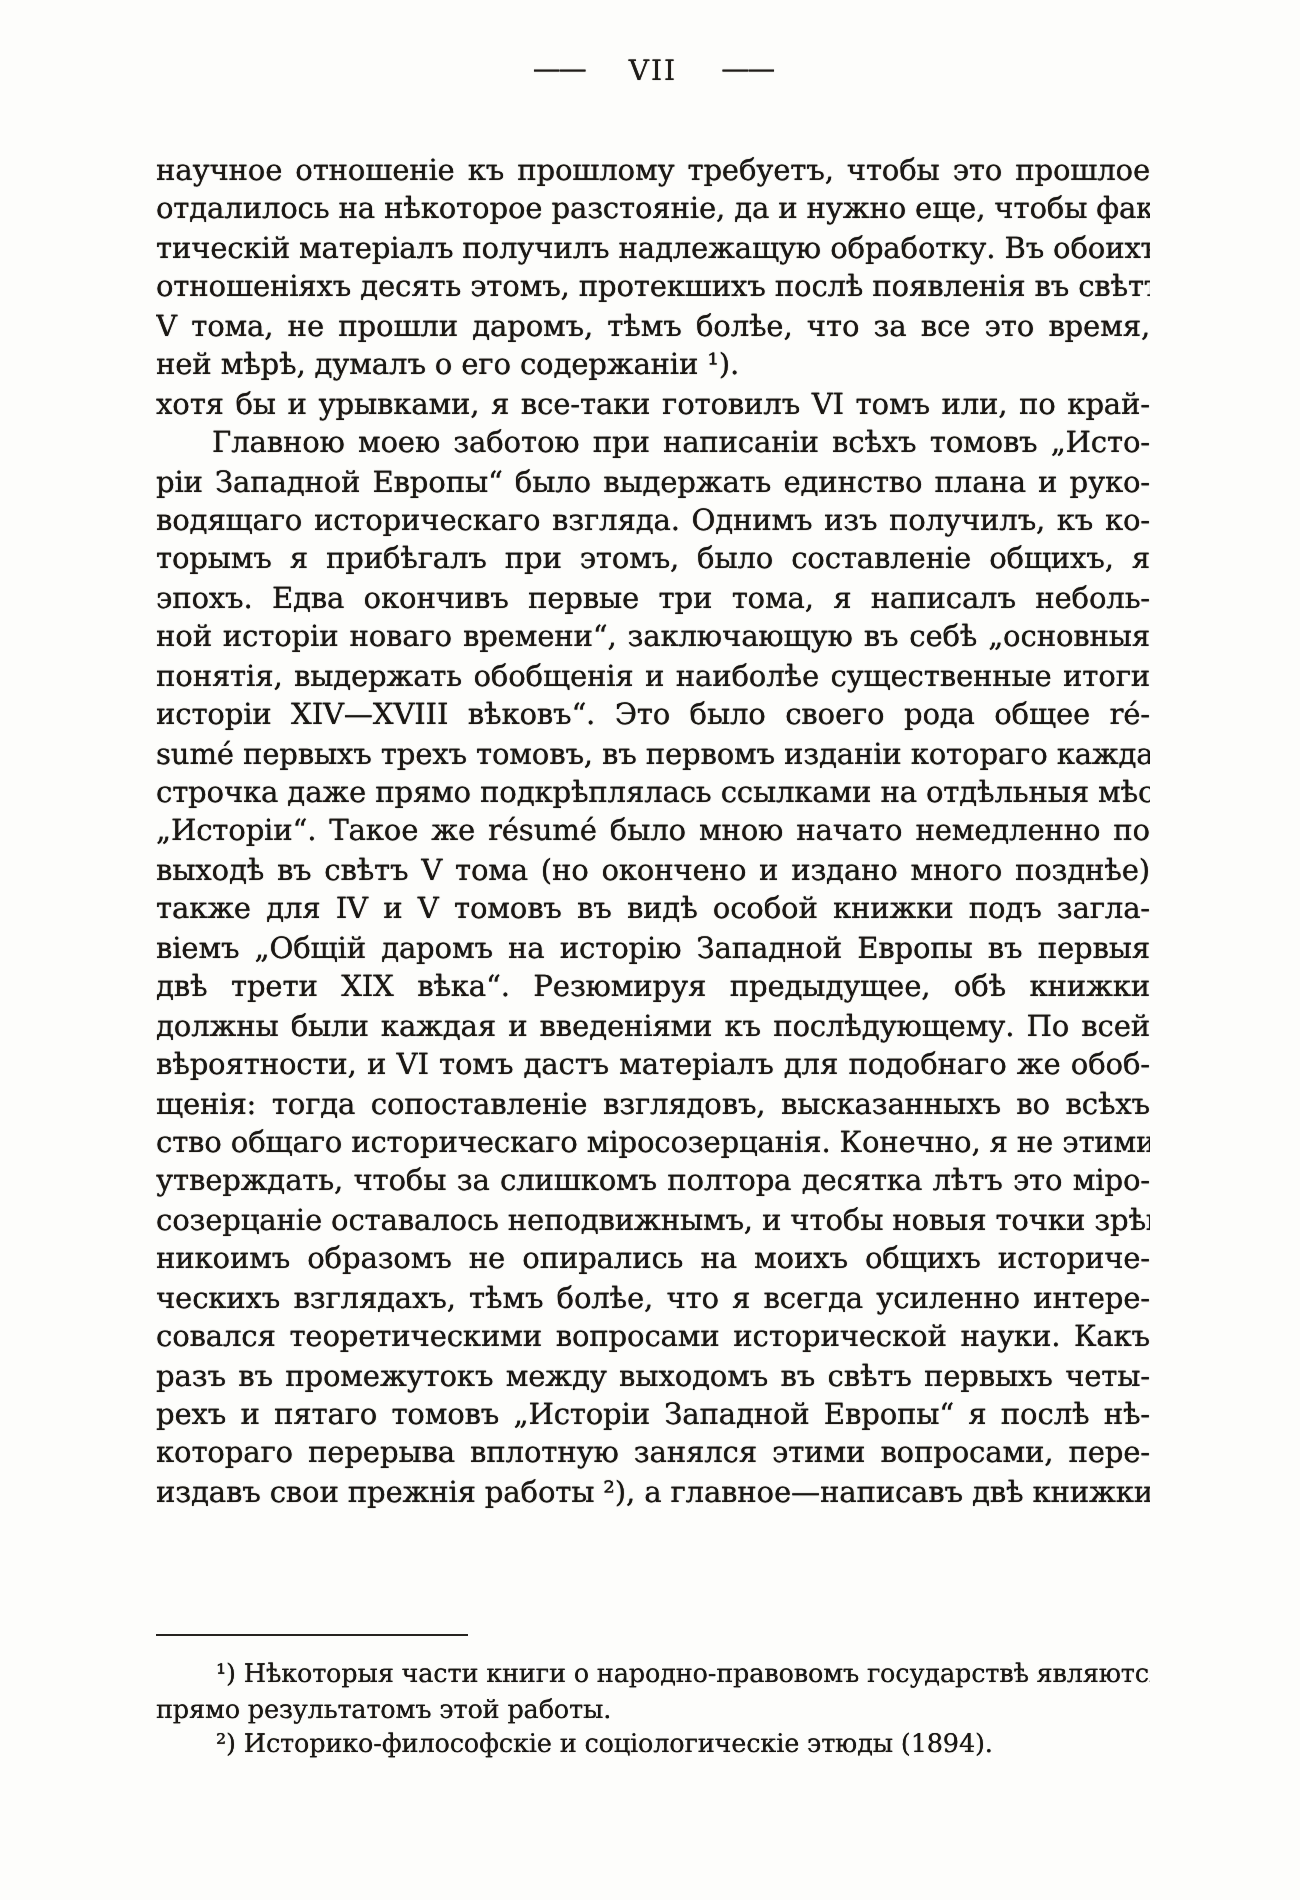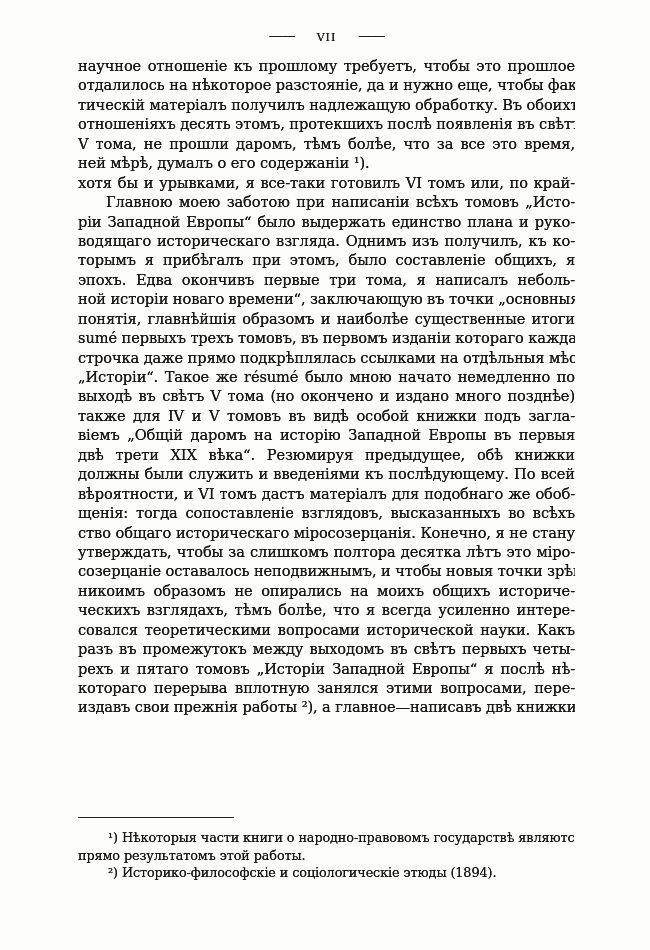--- a/index.html
+++ b/index.html
@@ -24,25 +24,25 @@
     text-shadow: 0 0 0.4px currentColor;
   }
   .hdash {
     display: inline-block;
     letter-spacing: -1px;
     transform: translateY(-1px);
   }
   .pagenum {
     display: inline-block;
     margin: 0 22px;
-    font-size: 11px;
+    font-size: 14px;
   }
   .main-text {
     position: absolute;
-    top: 56px;
+    top: 76px;
     left: 78px;
     width: 497px;
     font-size: 14.6px;
     letter-spacing: -0.1px;
     text-shadow: 0 0 0.45px currentColor;
   }
   .main-text .line {
     height: 19.45px;
     line-height: 19.45px;
   }
@@ -92,33 +92,34 @@
       <div class="line">тическій матеріалъ получилъ надлежащую обработку. Въ обоихъ</div>
       <div class="line">отношеніяхъ десять этомъ, протекшихъ послѣ появленія въ свѣтъ</div>
       <div class="line">V тома, не прошли даромъ, тѣмъ болѣе, что за все это время,</div>
       <div class="line last">ней мѣрѣ, думалъ о его содержаніи ¹).</div>
       <div class="line">хотя бы и урывками, я все-таки готовилъ VI томъ или, по край-</div>
       <div class="line indent">Главною моею заботою при написаніи всѣхъ томовъ „Исто-</div>
       <div class="line">ріи Западной Европы“ было выдержать единство плана и руко-</div>
       <div class="line">водящаго историческаго взгляда. Однимъ изъ получилъ, къ ко-</div>
       <div class="line">торымъ я прибѣгалъ при этомъ, было составленіе общихъ, я</div>
       <div class="line">эпохъ. Едва окончивъ первые три тома, я написалъ неболь-</div>
-      <div class="line">ной исторіи новаго времени“, заключающую въ точки „основныя</div>
-      <div class="line">понятія, главнѣйшія образомъ и наиболѣе существенные итоги</div>
+      <div class="line">ной исторіи новаго времени“, заключающую въ себѣ „основныя</div>
+      <div class="line">понятія, выдержать обобщенія и наиболѣе существенные итоги</div>
+      <div class="line">исторіи XIV—XVIII вѣковъ“. Это было своего рода общее ré-</div>
       <div class="line">sumé первыхъ трехъ томовъ, въ первомъ изданіи котораго каждая</div>
       <div class="line">строчка даже прямо подкрѣплялась ссылками на отдѣльныя мѣста</div>
       <div class="line">„Исторіи“. Такое же résumé было мною начато немедленно по</div>
       <div class="line">выходѣ въ свѣтъ V тома (но окончено и издано много позднѣе)</div>
       <div class="line">также для IV и V томовъ въ видѣ особой книжки подъ загла-</div>
       <div class="line">віемъ „Общій даромъ на исторію Западной Европы въ первыя</div>
       <div class="line">двѣ трети XIX вѣка“. Резюмируя предыдущее, обѣ книжки</div>
-      <div class="line">должны были служить и введеніями къ послѣдующему. По всей</div>
+      <div class="line">должны были каждая и введеніями къ послѣдующему. По всей</div>
       <div class="line">вѣроятности, и VI томъ дастъ матеріалъ для подобнаго же обоб-</div>
       <div class="line">щенія: тогда сопоставленіе взглядовъ, высказанныхъ во всѣхъ</div>
-      <div class="line">ство общаго историческаго міросозерцанія. Конечно, я не стану</div>
+      <div class="line">ство общаго историческаго міросозерцанія. Конечно, я не этими</div>
       <div class="line">утверждать, чтобы за слишкомъ полтора десятка лѣтъ это міро-</div>
       <div class="line">созерцаніе оставалось неподвижнымъ, и чтобы новыя точки зрѣнія</div>
       <div class="line">никоимъ образомъ не опирались на моихъ общихъ историче-</div>
       <div class="line">ческихъ взглядахъ, тѣмъ болѣе, что я всегда усиленно интере-</div>
       <div class="line">совался теоретическими вопросами исторической науки. Какъ</div>
       <div class="line">разъ въ промежутокъ между выходомъ въ свѣтъ первыхъ четы-</div>
       <div class="line">рехъ и пятаго томовъ „Исторіи Западной Европы“ я послѣ нѣ-</div>
       <div class="line">котораго перерыва вплотную занялся этими вопросами, пере-</div>
       <div class="line">издавъ свои прежнія работы ²), а главное—написавъ двѣ книжки:</div>
     </div>

